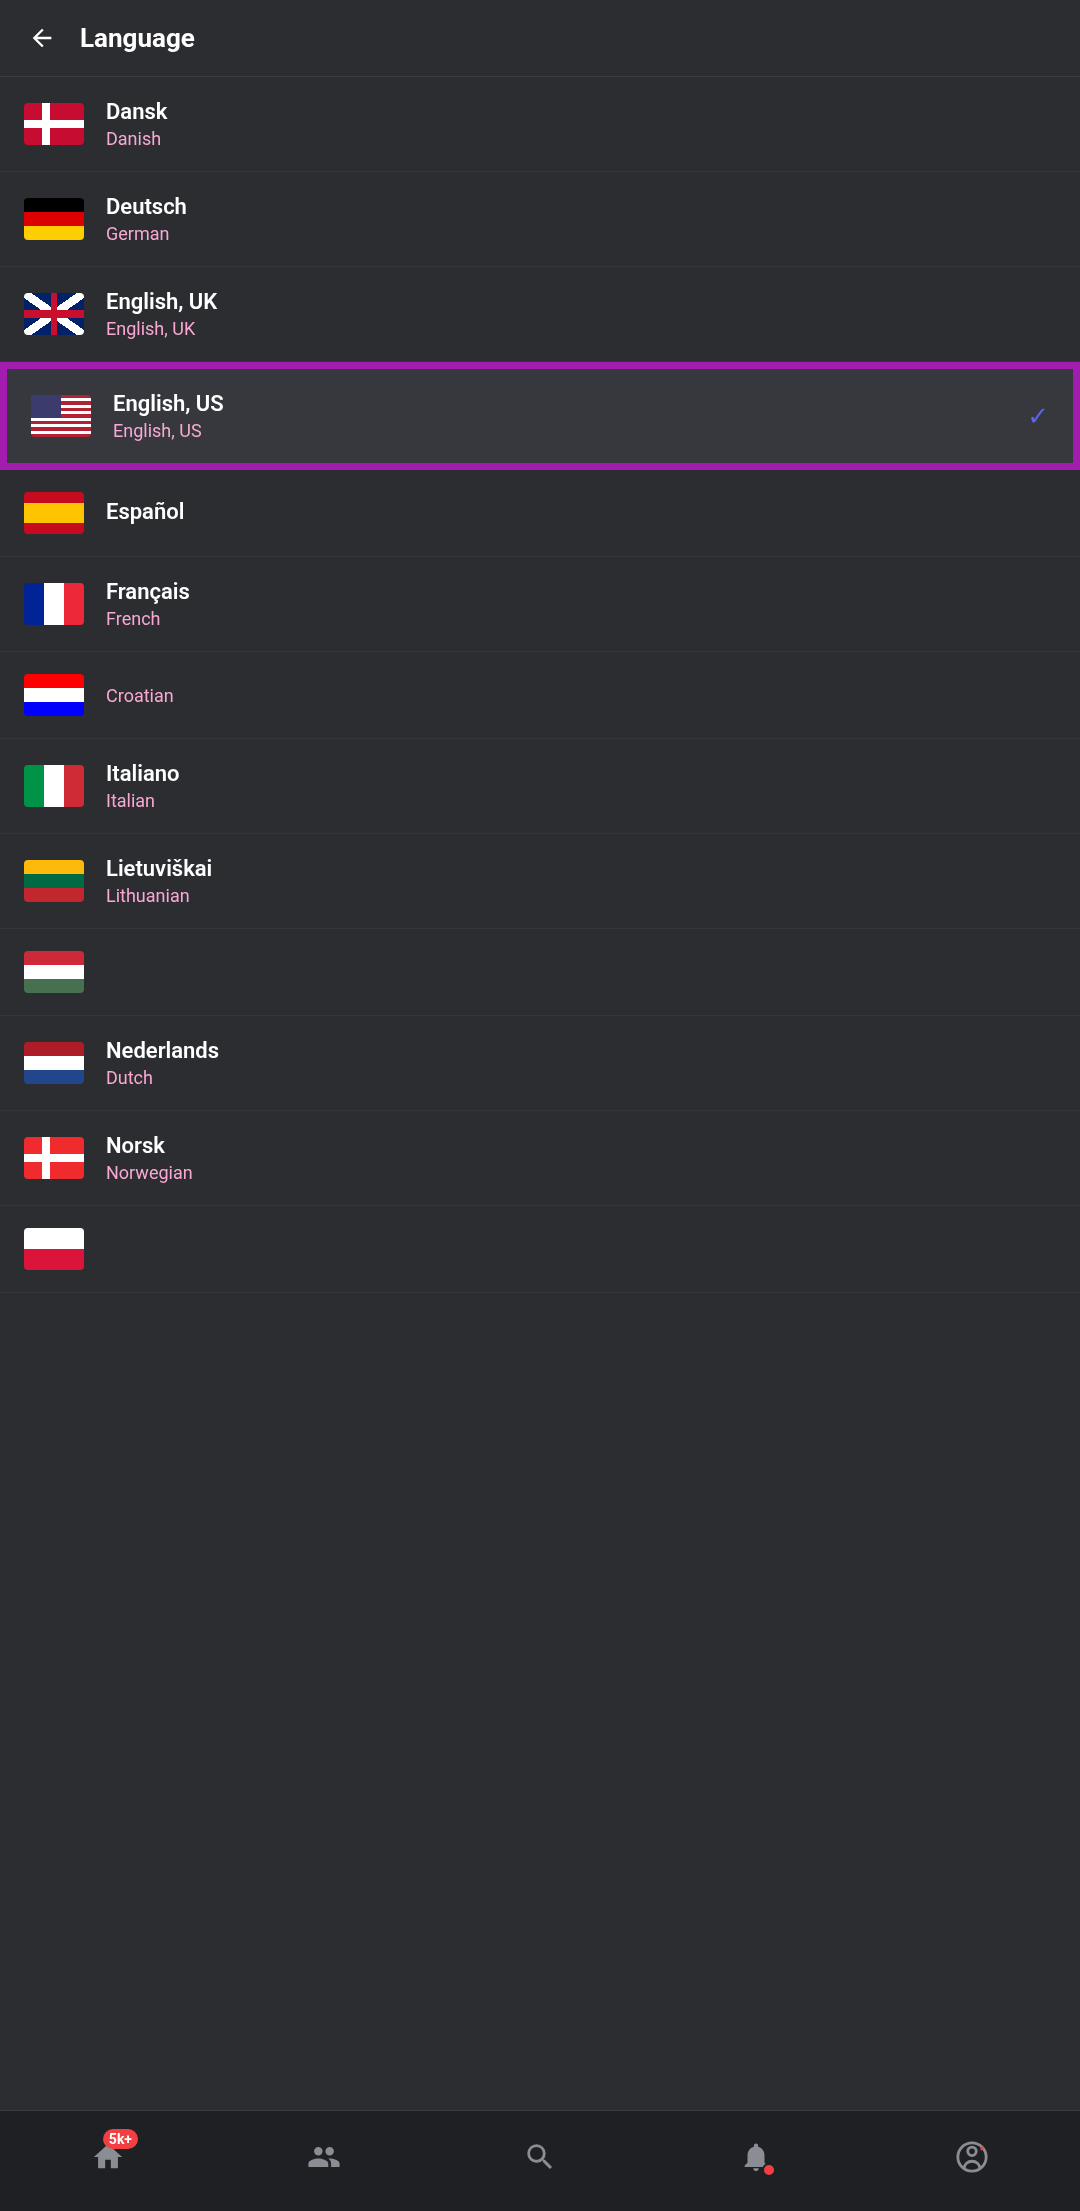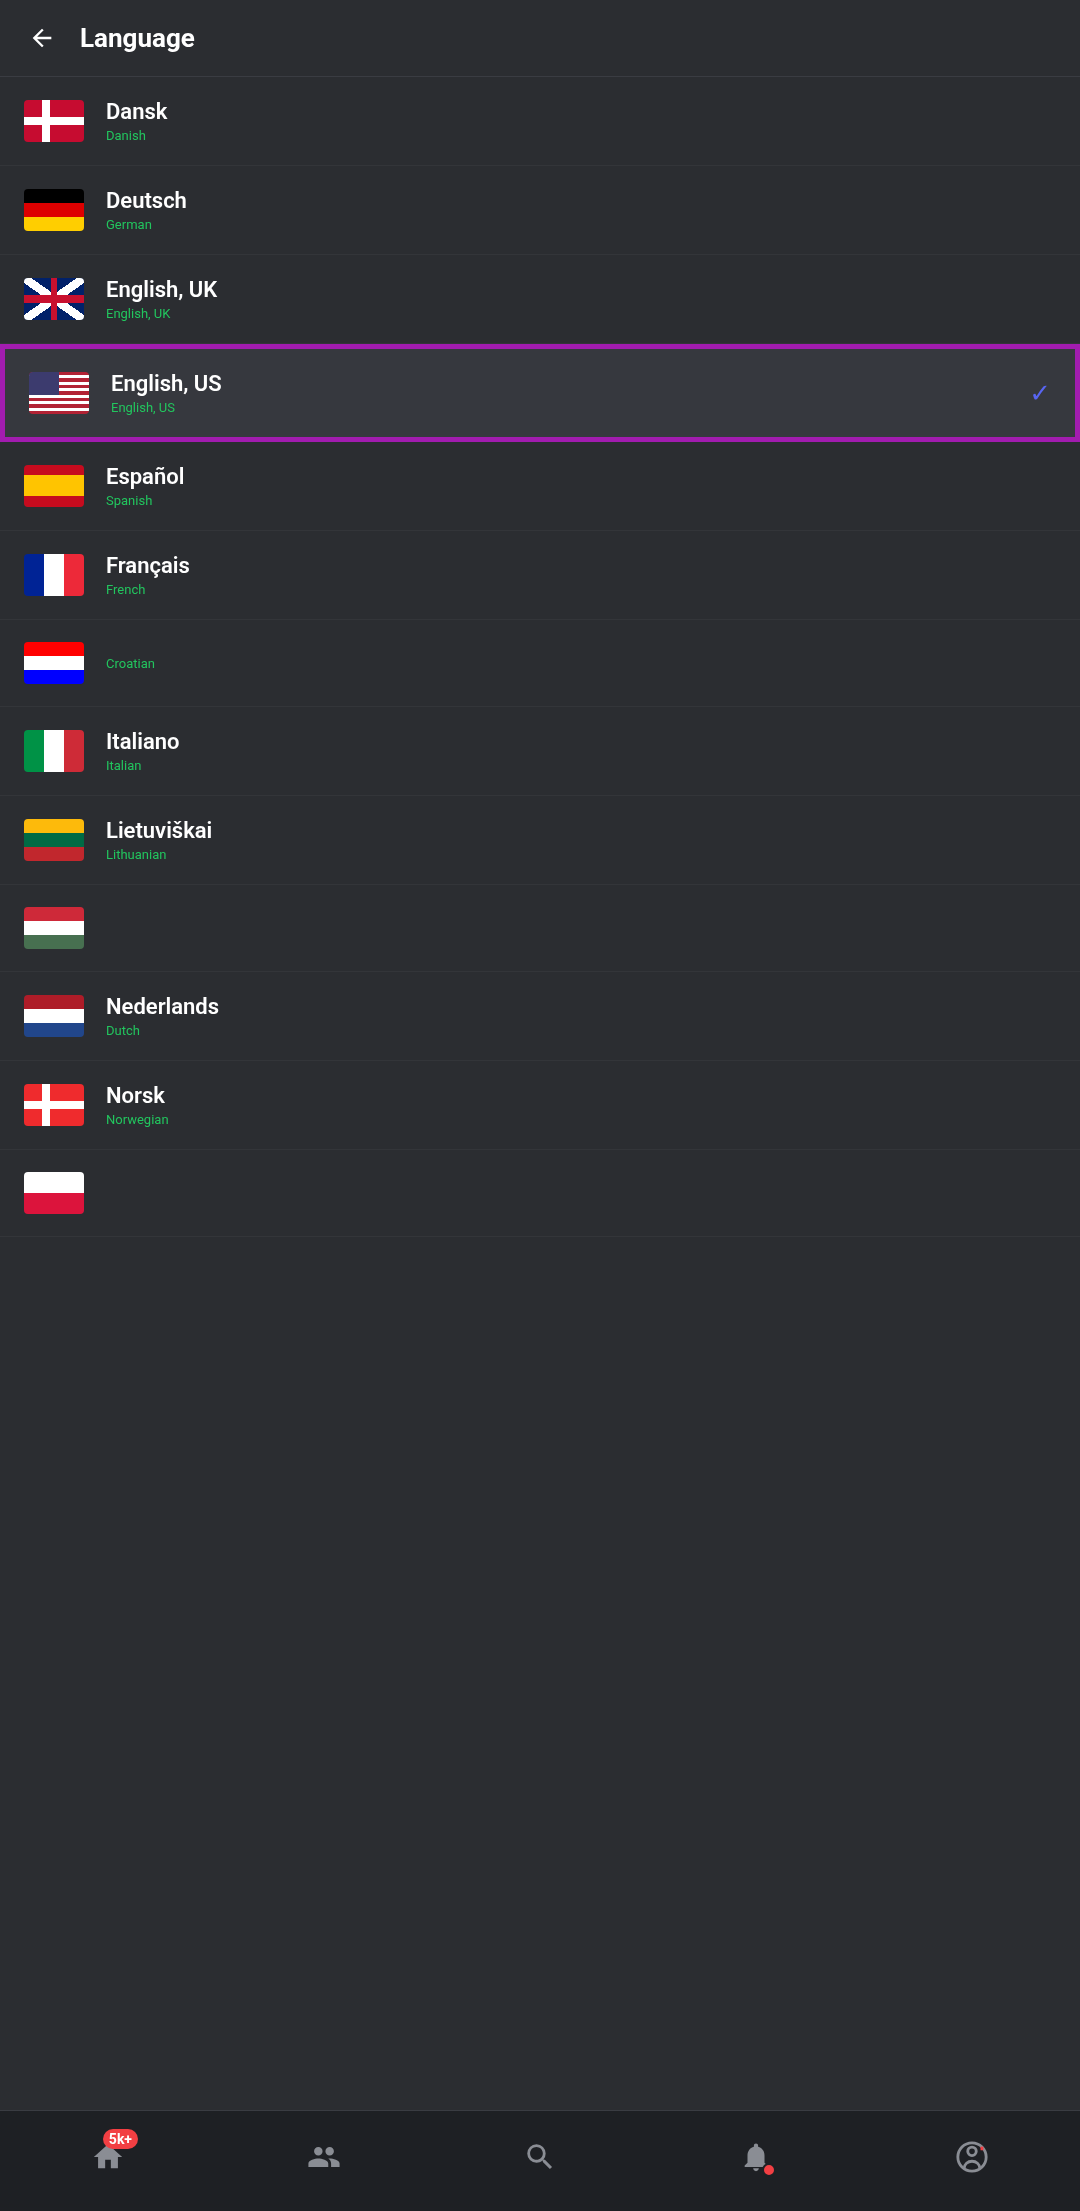--- a/index.html
+++ b/index.html
@@ -55,21 +55,21 @@
       display: flex;
       align-items: center;
       padding: 22px 24px;
       cursor: pointer;
       border-bottom: 1px solid rgba(255,255,255,0.04);
       position: relative;
     }
 
     .language-item.selected {
       background-color: #36383e;
-      border: 5px solid #a21caf;
+      border: 7px solid #a21caf;
     }
 
     .flag-icon {
       width: 60px;
       height: 42px;
       margin-right: 22px;
       border-radius: 4px;
       display: flex;
       align-items: center;
       justify-content: center;
@@ -257,22 +257,22 @@
 
     .lang-name {
       font-size: 22px;
       font-weight: 600;
       color: #ffffff;
       display: block;
       margin-bottom: 4px;
     }
 
     .lang-subtitle {
-      font-size: 13px;
-      color: #22c55e;
+      font-size: 18px;
+      color: #f9a8d4;
       display: block;
     }
 
     .check-icon {
       color: #5865f2;
       font-size: 26px;
       margin-left: 16px;
     }
 
     
@@ -377,21 +377,20 @@
       <div class="lang-text">
         <span class="lang-name">English, US</span>
         <span class="lang-subtitle">English, US</span>
       </div>
       <span class="check-icon">✓</span>
     </div>
     <div class="language-item">
       <div class="flag-icon flag-es"></div>
       <div class="lang-text">
         <span class="lang-name">Español</span>
-        <span class="lang-subtitle">Spanish</span>
       </div>
     </div>
     <div class="language-item">
       <div class="flag-icon flag-fr"></div>
       <div class="lang-text">
         <span class="lang-name">Français</span>
         <span class="lang-subtitle">French</span>
       </div>
     </div>
     <div class="language-item">

